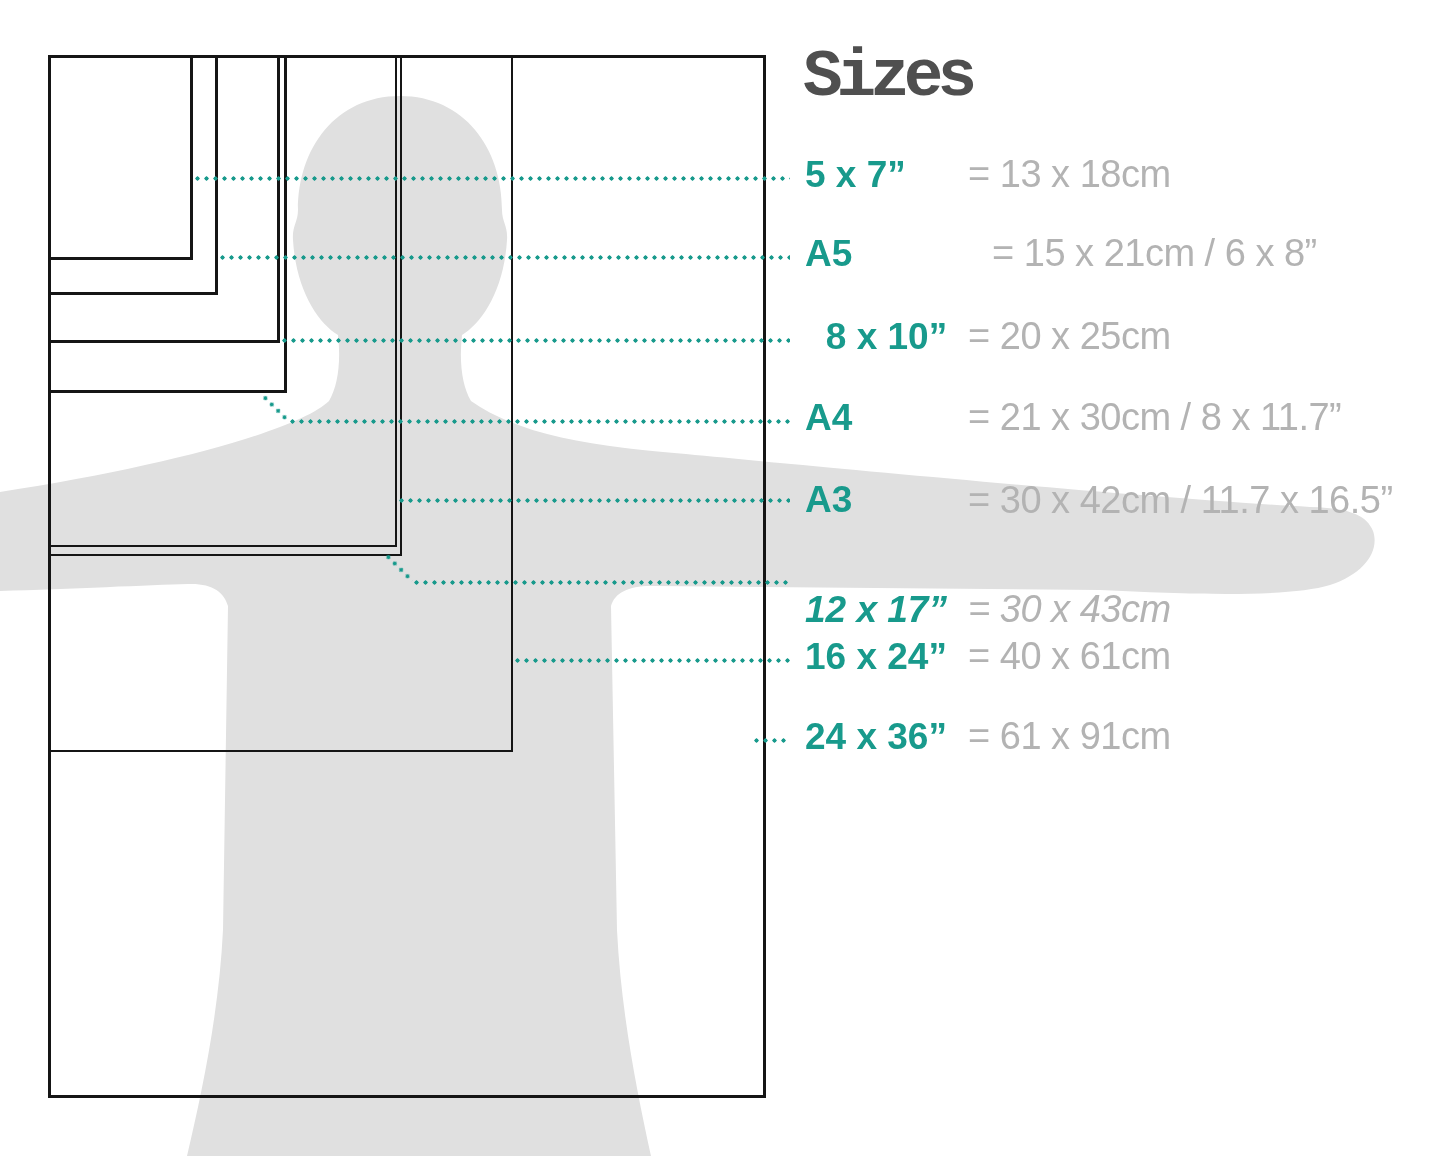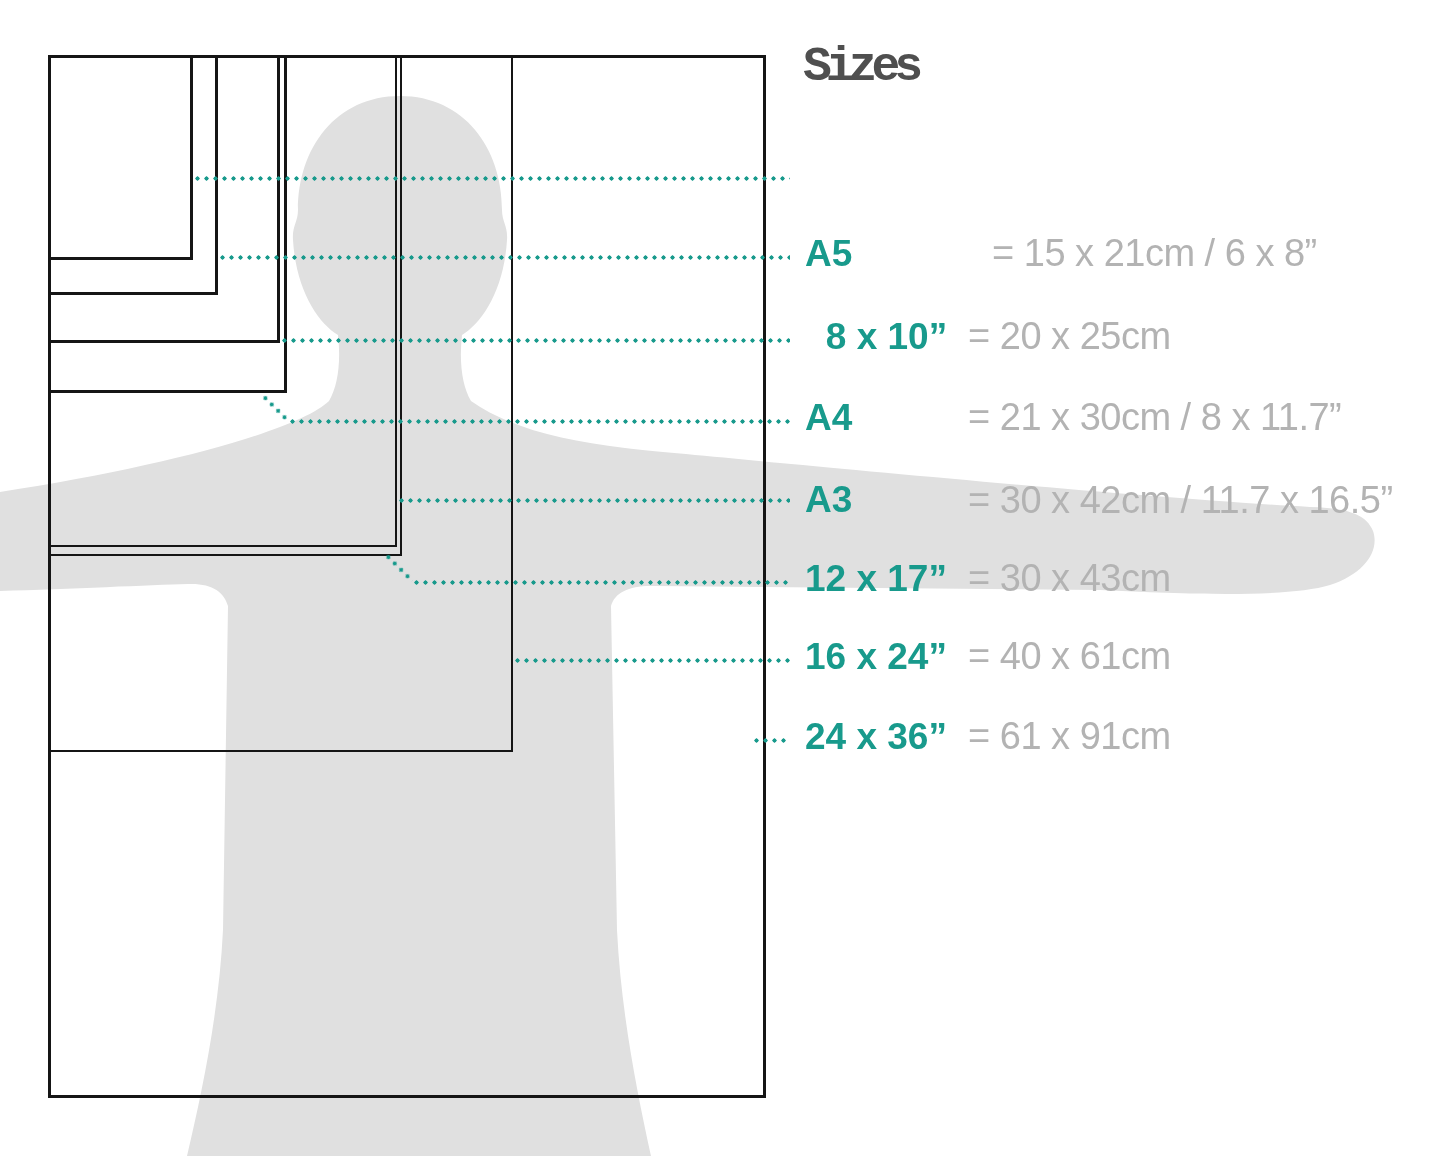--- a/index.html
+++ b/index.html
@@ -35,21 +35,21 @@
     background-position:0 50%;
     background-repeat:repeat-x;
   }
   .dots.diag{transform-origin:2px 2px;transform:rotate(45deg);}
   .page-title{
     position:absolute;
     left:803px;top:40px;
     z-index:3;
     font-family:"Liberation Mono", monospace;
     font-weight:bold;
-    font-size:48px;
+    font-size:66px;
     letter-spacing:-6px;
     color:var(--title-gray);
   }
   .size-row{
     position:absolute;
     left:805px;
     width:630px;height:50px;
     z-index:3;
     display:flex;
     align-items:baseline;
@@ -128,37 +128,41 @@
   <div class="dots diag" style="left:262px;top:394px;width:37px;"></div>
   <div class="dots" style="left:288px;top:419px;width:502px;"></div>
   <div class="dots" style="left:397px;top:498px;width:393px;"></div>
   <div class="dots diag" style="left:385px;top:553px;width:38px;"></div>
   <div class="dots" style="left:412px;top:580px;width:378px;"></div>
   <div class="dots" style="left:513px;top:658px;width:277px;"></div>
   <div class="dots" style="left:752px;top:738px;width:38px;"></div>
 
   <div class="page-title">Sizes</div>
 
+  <div class="size-row" style="top:153px;">
+    <span class="size-label">5 x 7”</span>
+    <span class="size-equiv">= 13 x 18cm</span>
+  </div>
   <div class="size-row" style="top:232px;gap:24px;">
     <span class="size-label">A5</span>
     <span class="size-equiv">= 15 x 21cm / 6 x 8”</span>
   </div>
   <div class="size-row" style="top:315px;text-align:center;">
     <span class="size-label">8 x 10”</span>
     <span class="size-equiv">= 20 x 25cm</span>
   </div>
   <div class="size-row" style="top:396px;">
     <span class="size-label">A4</span>
     <span class="size-equiv">= 21 x 30cm / 8 x 11.7”</span>
   </div>
   <div class="size-row" style="top:475px;align-items:center;">
     <span class="size-label">A3</span>
     <span class="size-equiv">= 30 x 42cm / 11.7 x 16.5”</span>
   </div>
-  <div class="size-row" style="top:557px;">
+  <div class="size-row" style="top:588px;font-style:italic;">
     <span class="size-label">12 x 17”</span>
     <span class="size-equiv">= 30 x 43cm</span>
   </div>
   <div class="size-row" style="top:635px;">
     <span class="size-label">16 x 24”</span>
     <span class="size-equiv">= 40 x 61cm</span>
   </div>
   <div class="size-row" style="top:715px;">
     <span class="size-label">24 x 36”</span>
     <span class="size-equiv">= 61 x 91cm</span>

